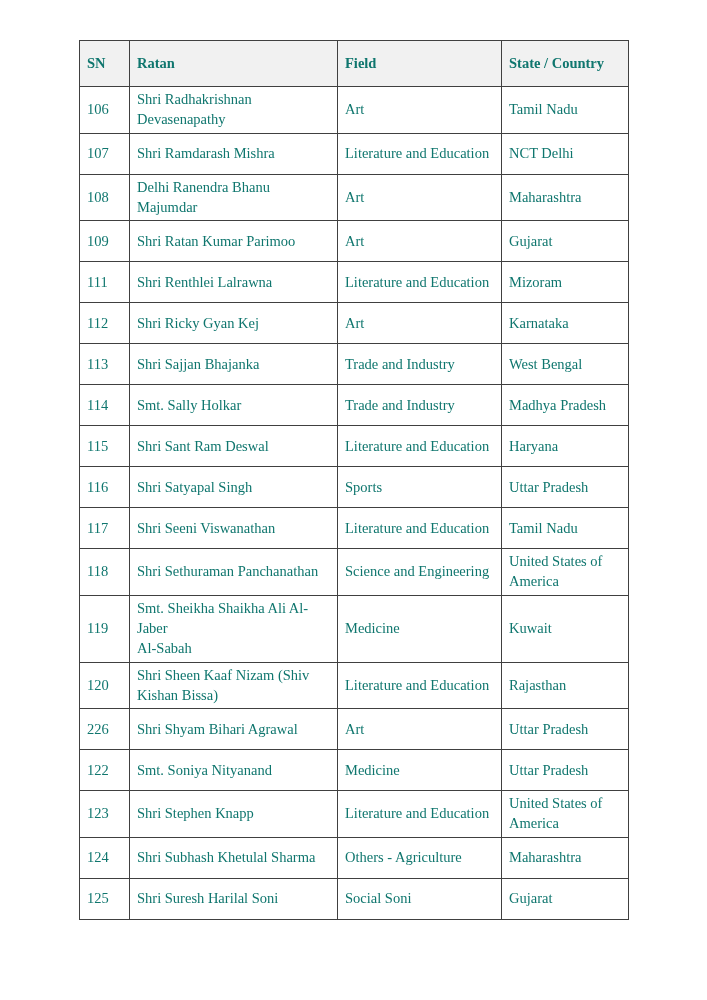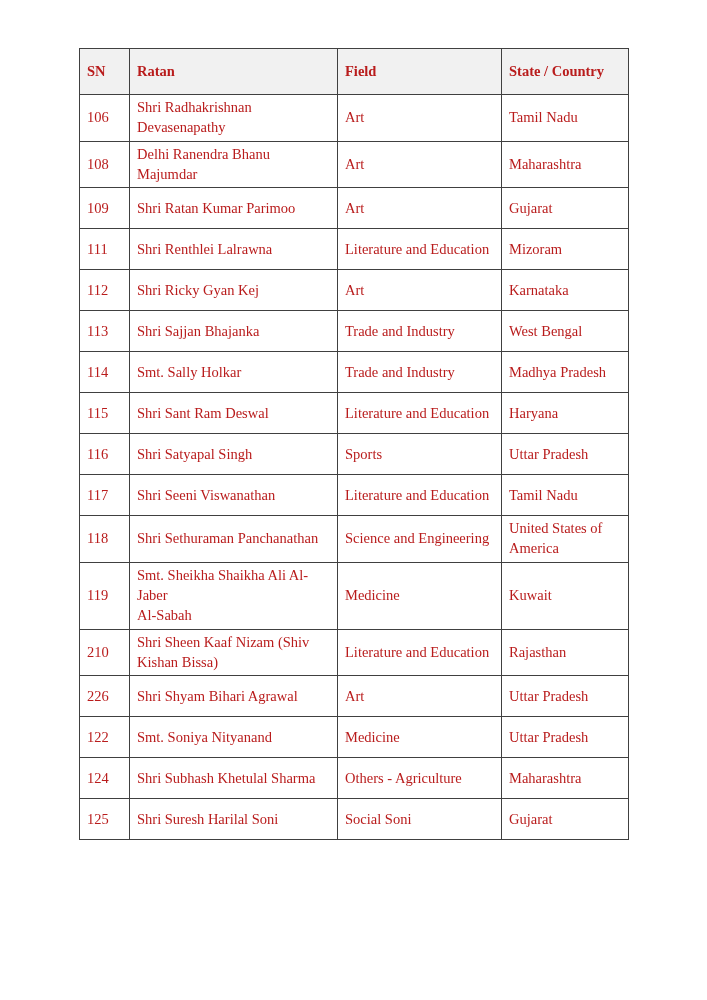--- a/index.html
+++ b/index.html
@@ -7,26 +7,26 @@
     width: 707px;
     height: 1000px;
     background: #ffffff;
     position: relative;
     overflow: hidden;
     font-family: "Liberation Serif", "DejaVu Serif", serif;
   }
   .doc-table {
     position: absolute;
     left: 79px;
-    top: 48px;
+    top: 40px;
     width: 549px;
     border-collapse: collapse;
     table-layout: fixed;
     font-size: 14.5px;
-    color: #b91c1c;
+    color: #0f766e;
   }
   .doc-table th, .doc-table td {
     border: 1px solid #404040;
     vertical-align: middle;
     text-align: left;
     padding: 3px 4px 3px 7px;
     line-height: 1.37;
     white-space: pre-line;
     overflow: hidden;
     font-weight: normal;
@@ -62,20 +62,26 @@
       <th>State / Country</th>
     </tr>
   </thead>
   <tbody>
       <tr>
     <td class="sn-cell">106</td>
     <td>Shri Radhakrishnan
 Devasenapathy</td>
     <td>Art</td>
     <td>Tamil Nadu</td>
+  </tr>
+      <tr>
+    <td class="sn-cell">107</td>
+    <td>Shri Ramdarash Mishra</td>
+    <td>Literature and Education</td>
+    <td>NCT Delhi</td>
   </tr>
       <tr>
     <td class="sn-cell">108</td>
     <td>Delhi Ranendra Bhanu Majumdar</td>
     <td>Art</td>
     <td>Maharashtra</td>
   </tr>
       <tr>
     <td class="sn-cell">109</td>
     <td>Shri Ratan Kumar Parimoo</td>
@@ -132,39 +138,46 @@
 America</td>
   </tr>
       <tr>
     <td class="sn-cell">119</td>
     <td>Smt. Sheikha Shaikha Ali Al-Jaber
 Al-Sabah</td>
     <td>Medicine</td>
     <td>Kuwait</td>
   </tr>
       <tr>
-    <td class="sn-cell">210</td>
+    <td class="sn-cell">120</td>
     <td>Shri Sheen Kaaf Nizam (Shiv
 Kishan Bissa)</td>
     <td>Literature and Education</td>
     <td>Rajasthan</td>
   </tr>
       <tr>
     <td class="sn-cell">226</td>
     <td>Shri Shyam Bihari Agrawal</td>
     <td>Art</td>
     <td>Uttar Pradesh</td>
   </tr>
       <tr>
     <td class="sn-cell">122</td>
     <td>Smt. Soniya Nityanand</td>
     <td class="valign-top">Medicine</td>
     <td>Uttar Pradesh</td>
   </tr>
       <tr>
+    <td class="sn-cell">123</td>
+    <td>Shri Stephen Knapp</td>
+    <td>Literature and Education</td>
+    <td>United States of
+America</td>
+  </tr>
+      <tr>
     <td class="sn-cell">124</td>
     <td>Shri Subhash Khetulal Sharma</td>
     <td>Others - Agriculture</td>
     <td>Maharashtra</td>
   </tr>
       <tr>
     <td class="sn-cell">125</td>
     <td>Shri Suresh Harilal Soni</td>
     <td>Social Soni</td>
     <td>Gujarat</td>

